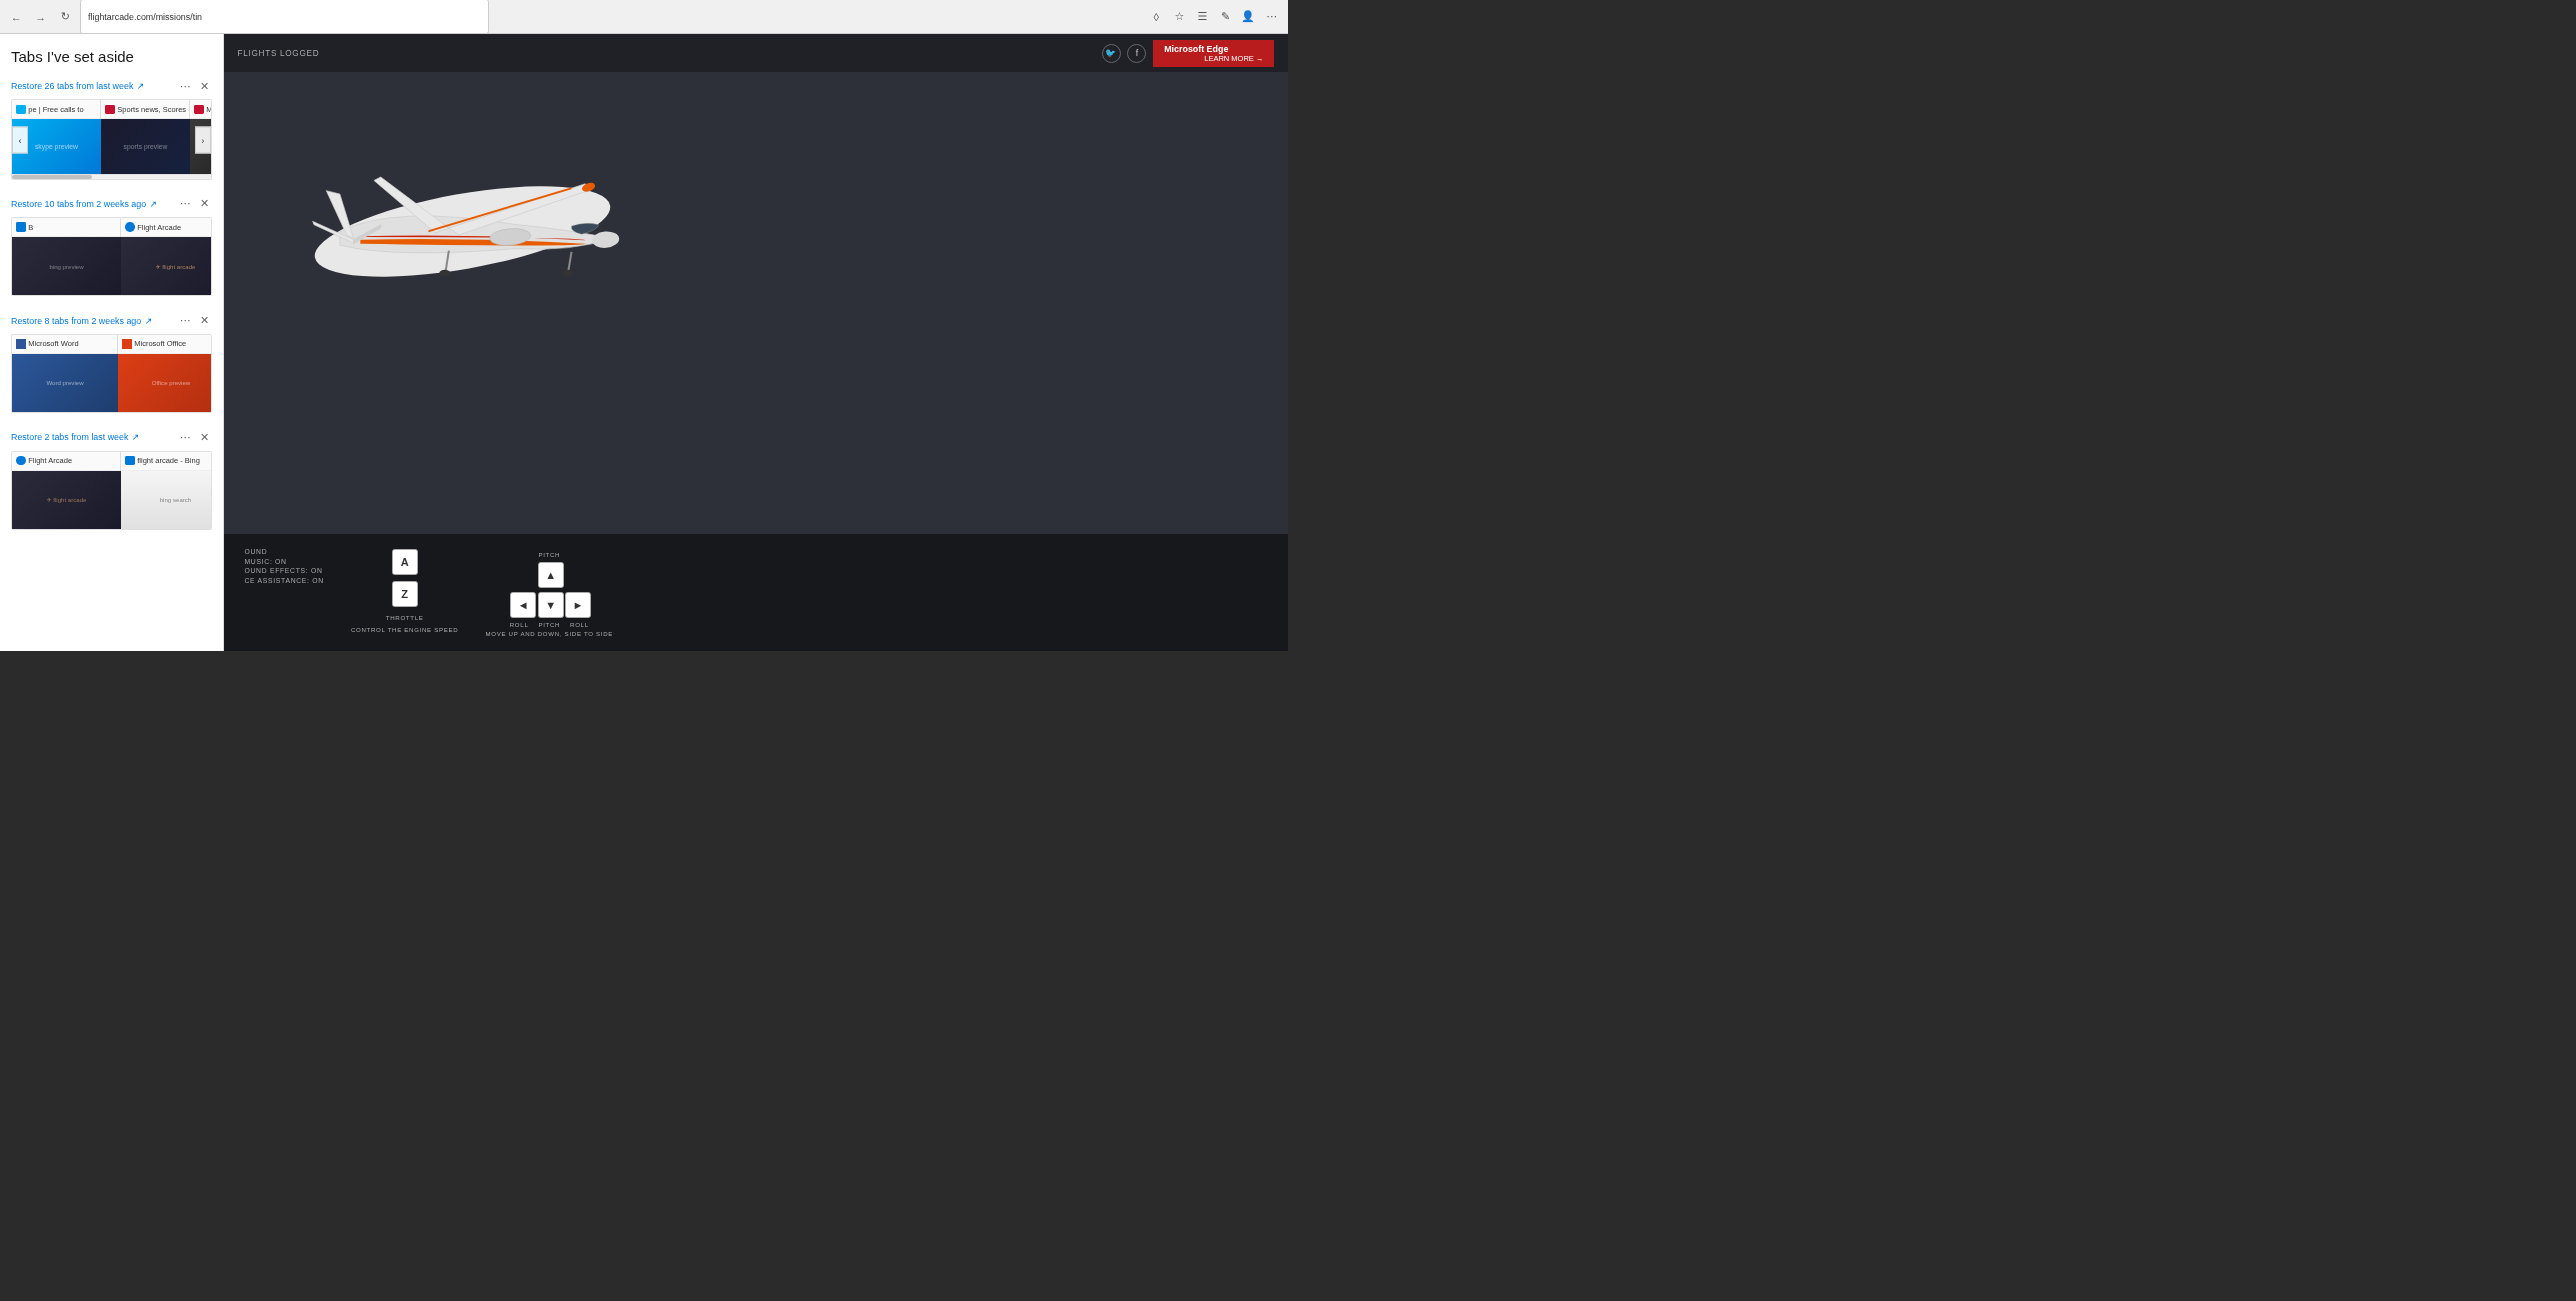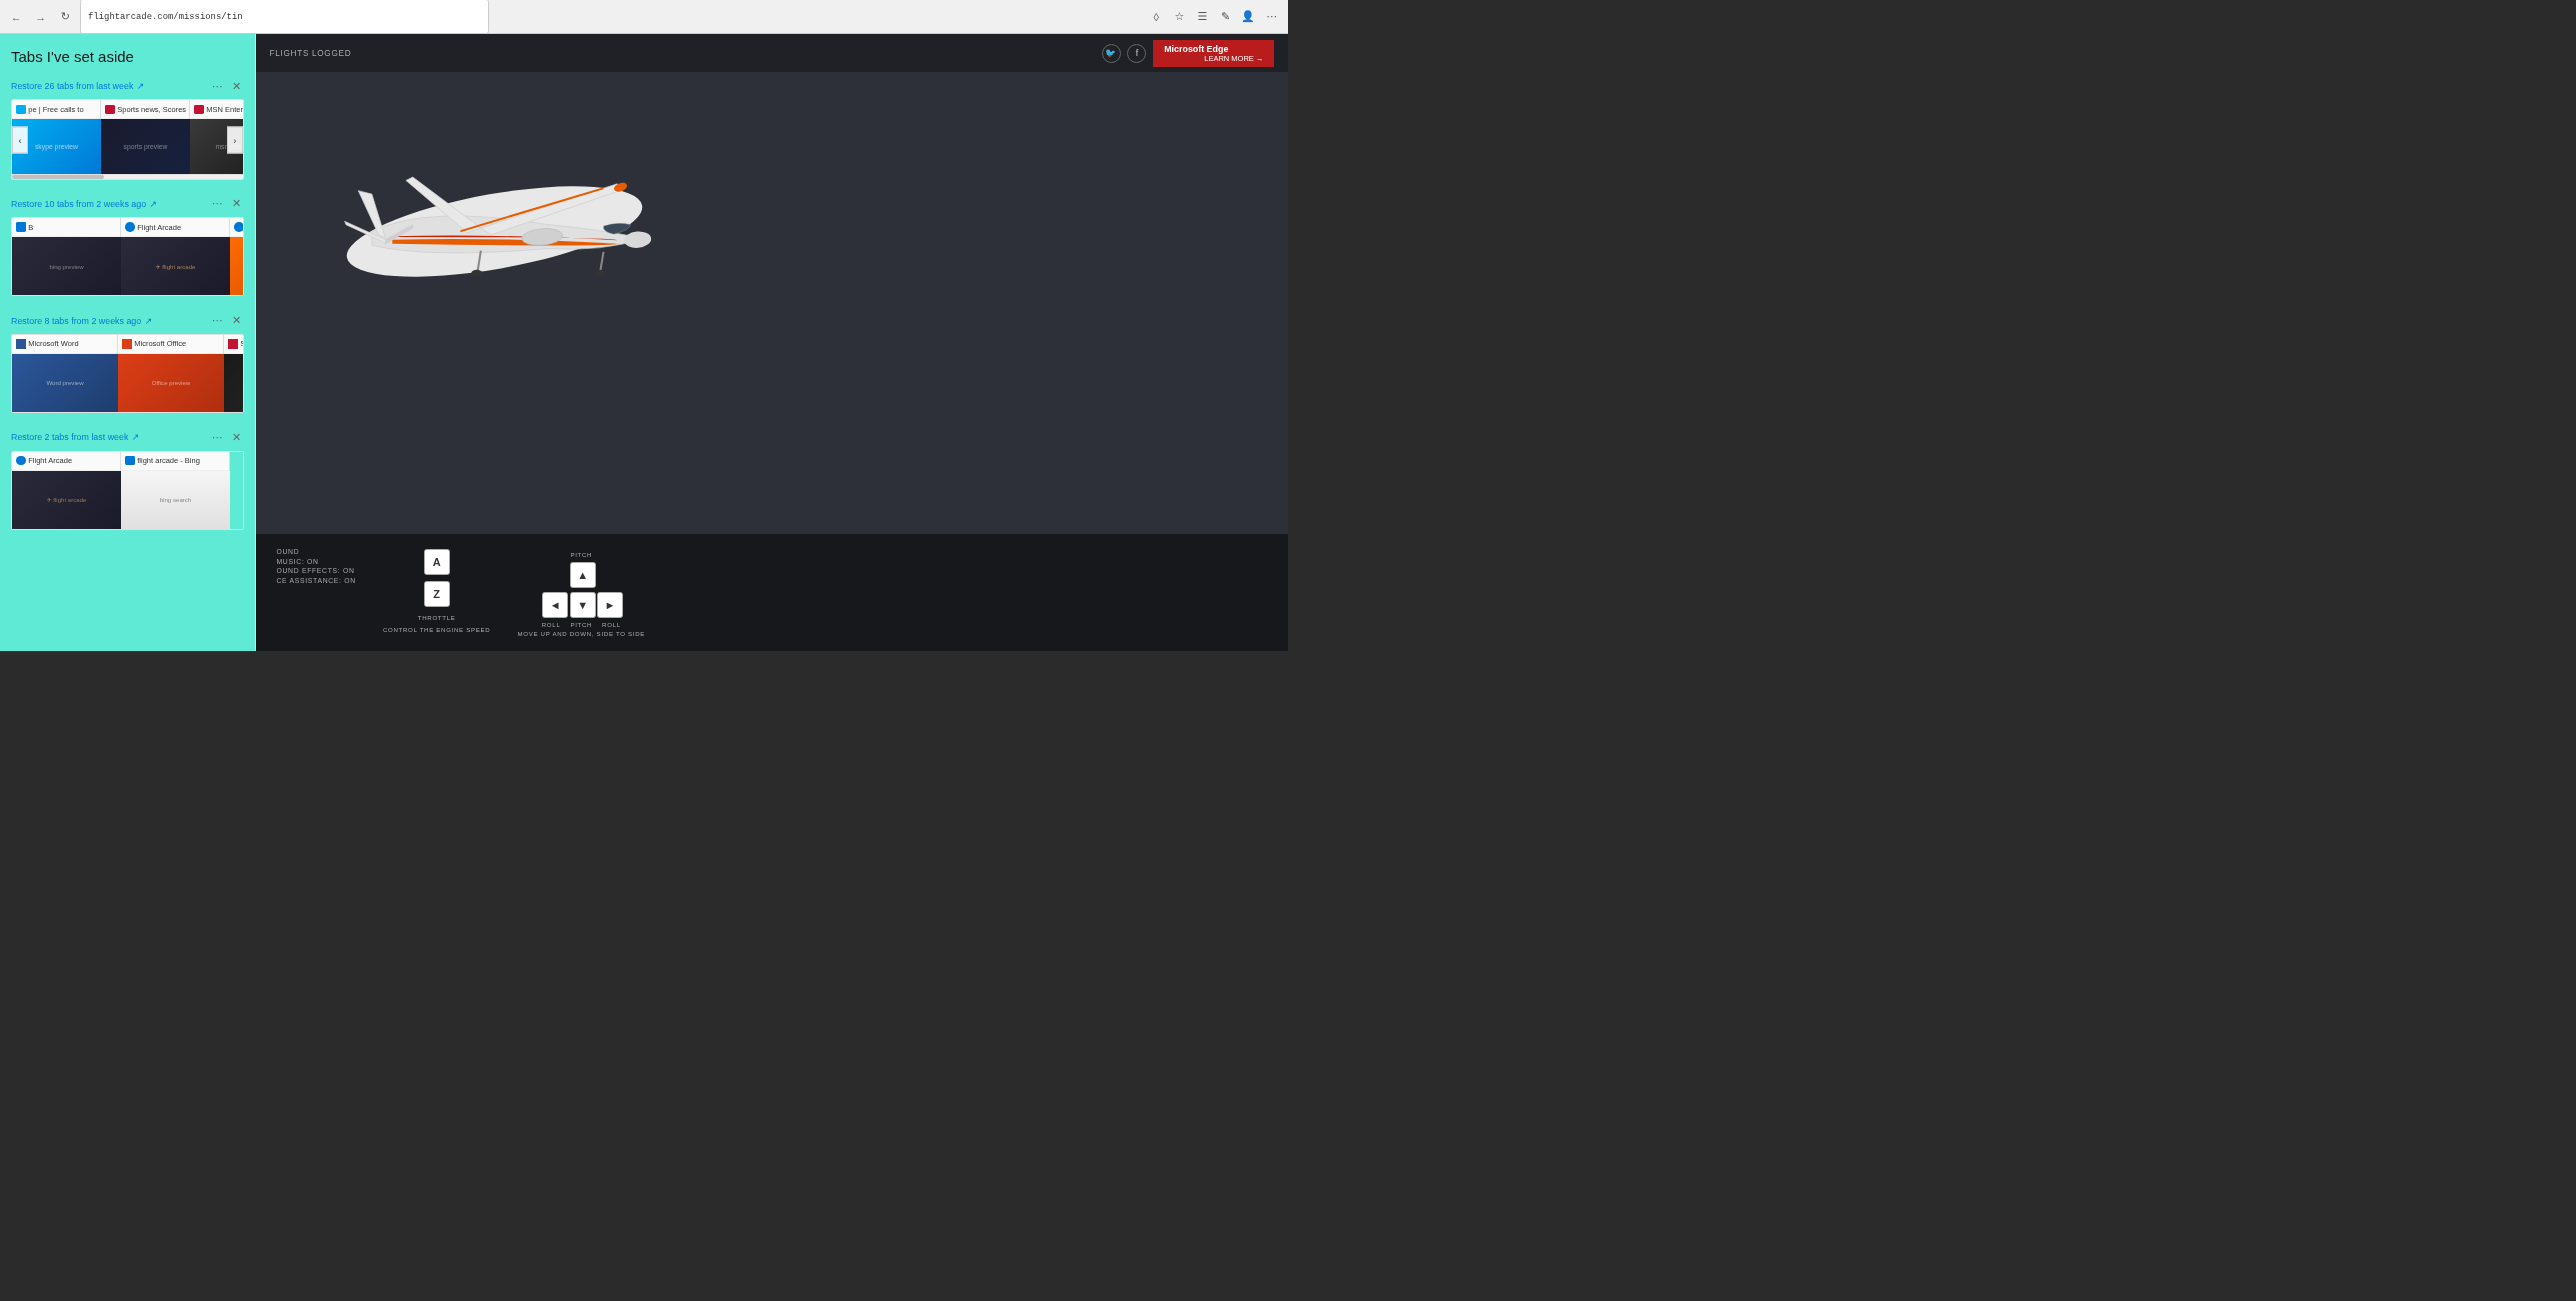--- a/index.html
+++ b/index.html
@@ -37,21 +37,21 @@
     .address-bar {
       flex: 1;
       max-width: 409px;
       height: 35px;
       border: 0.7px solid #ccc;
       border-radius: 2.7px;
       background: white;
       padding: 0 6.8px;
       font-size: 8.9px;
       color: #333;
-      display: flex; align-items: center; font-family: Liberation Mono, monospace;
+      display: flex; align-items: center;
     }
     .spacer { flex: 1; }
     .toolbar-icons {
       display: flex; gap: 4.1px; align-items: center;
     }
     .toolbar-icon {
       width: 19px; height: 19px;
       display: flex; align-items: center; justify-content: center;
       cursor: pointer;
       color: #555;
@@ -61,22 +61,22 @@
 
     
     .main-content {
       display: flex;
       flex: 1;
       overflow: hidden;
     }
 
     
     .left-panel {
-      width: 256px;
-      background: #5eead4;
+      width: 224px;
+      background: #ffffff;
       overflow-y: auto;
       flex-shrink: 0;
       border-right: 0.7px solid #ddd;
       padding: 13.6px 11px;
     }
 
     .panel-title {
       font-size: 15px;
       font-weight: 400;
       color: #1a1a1a;

